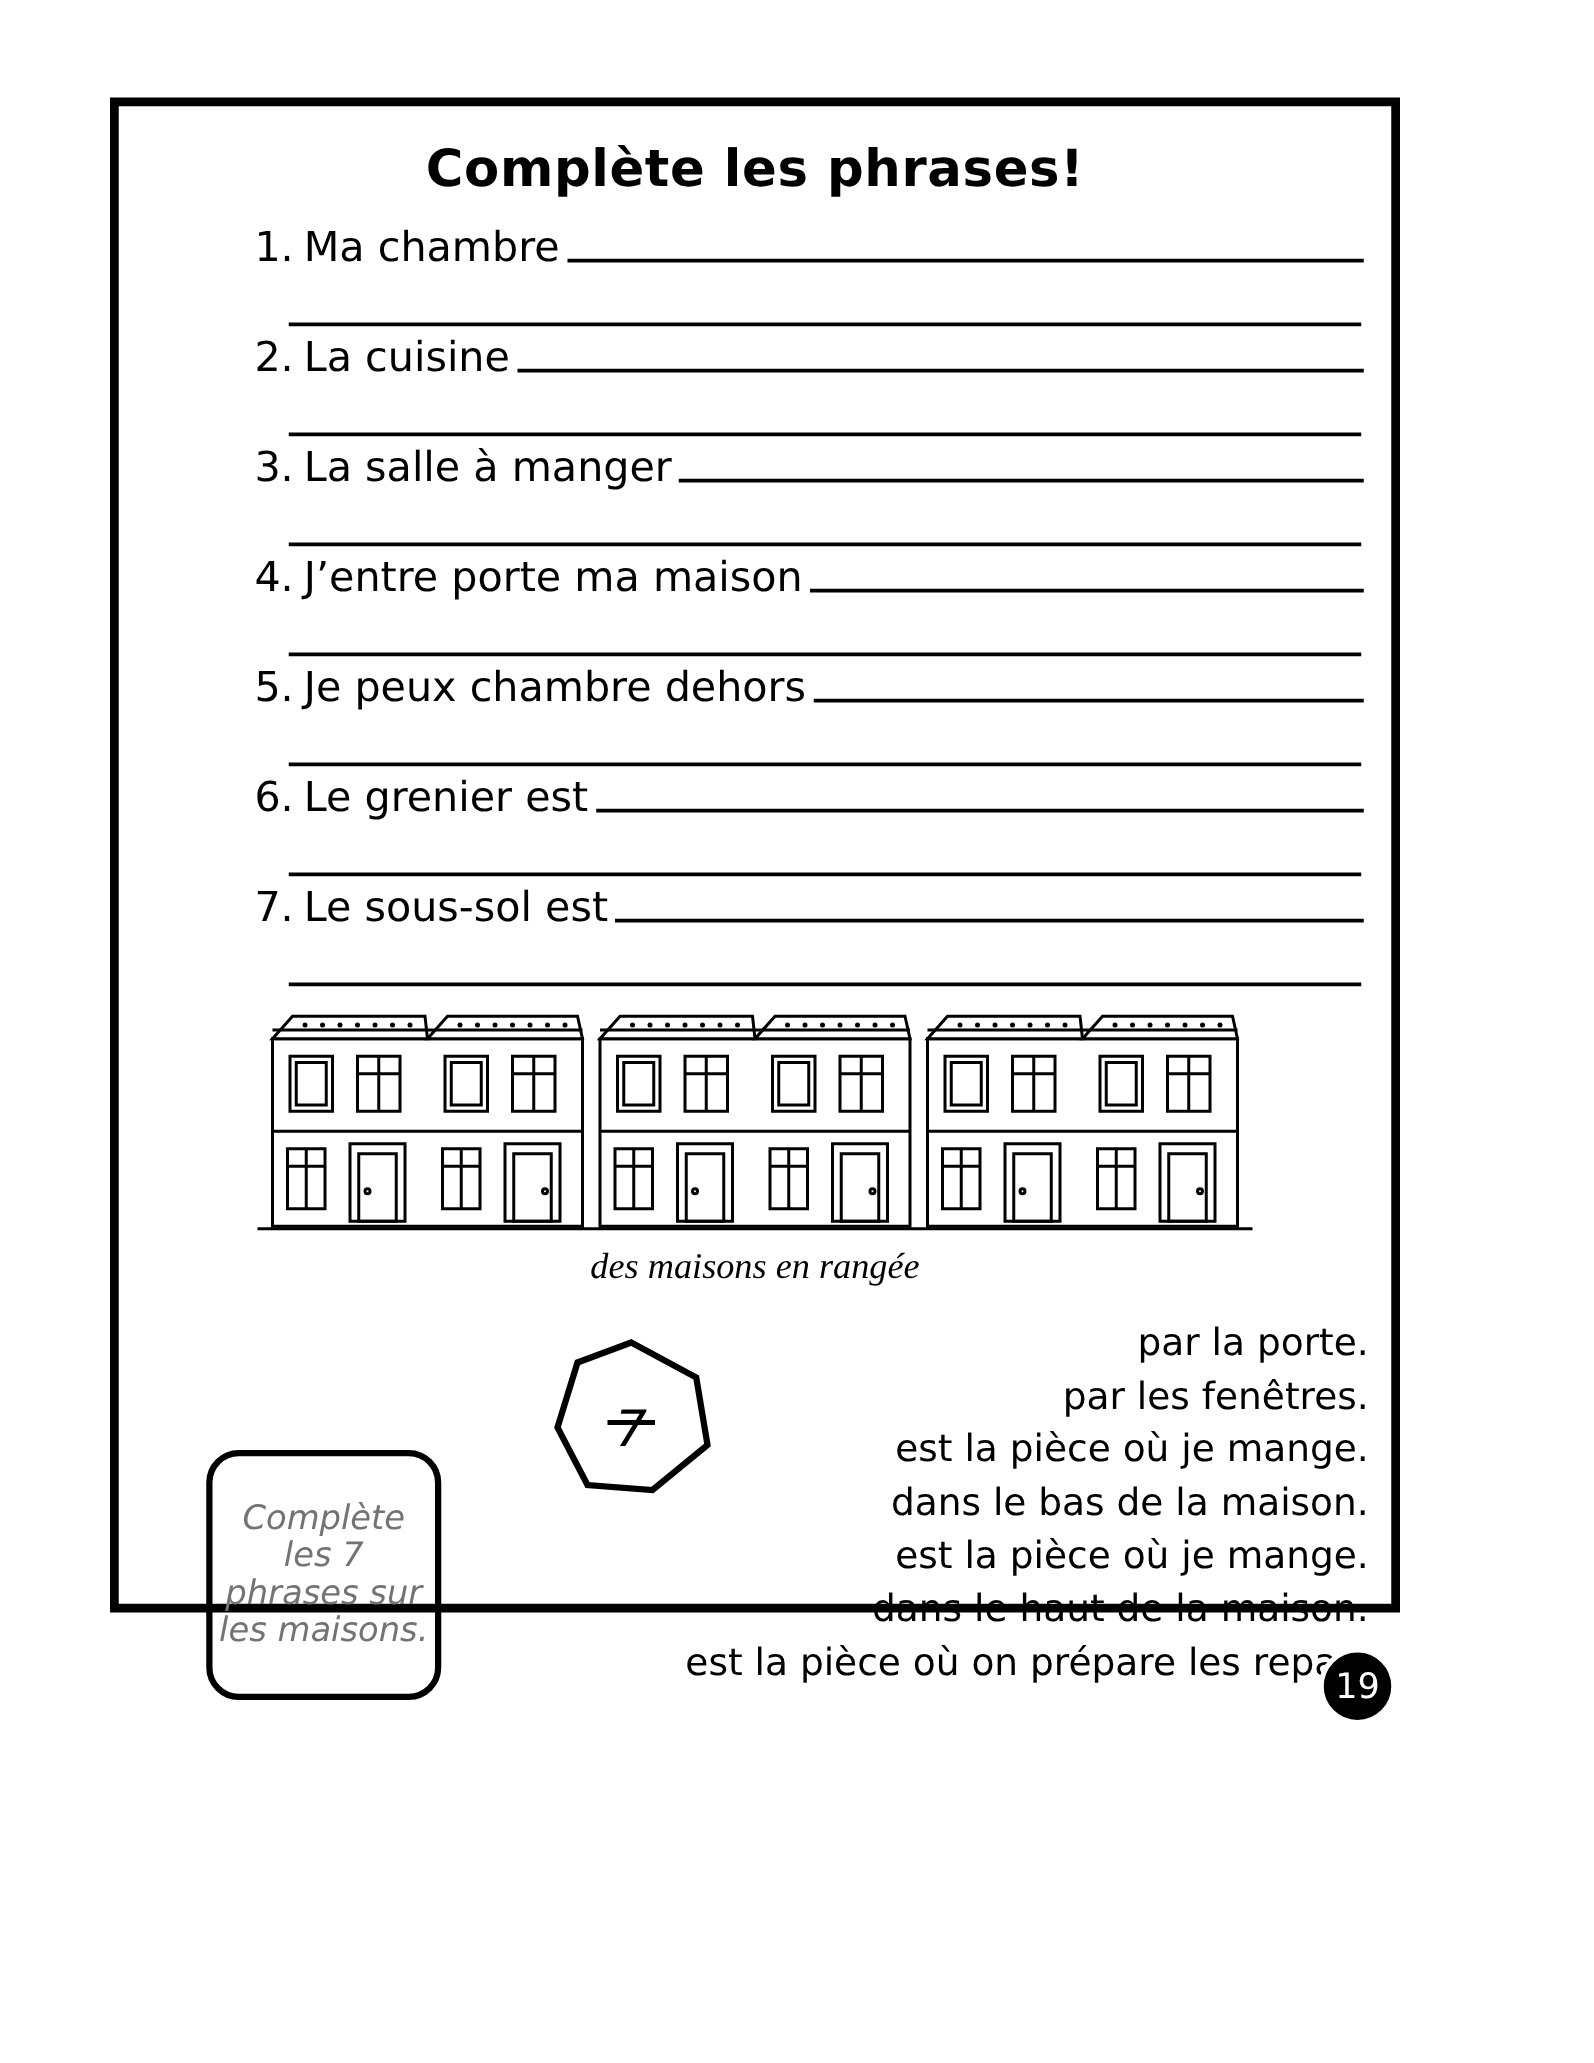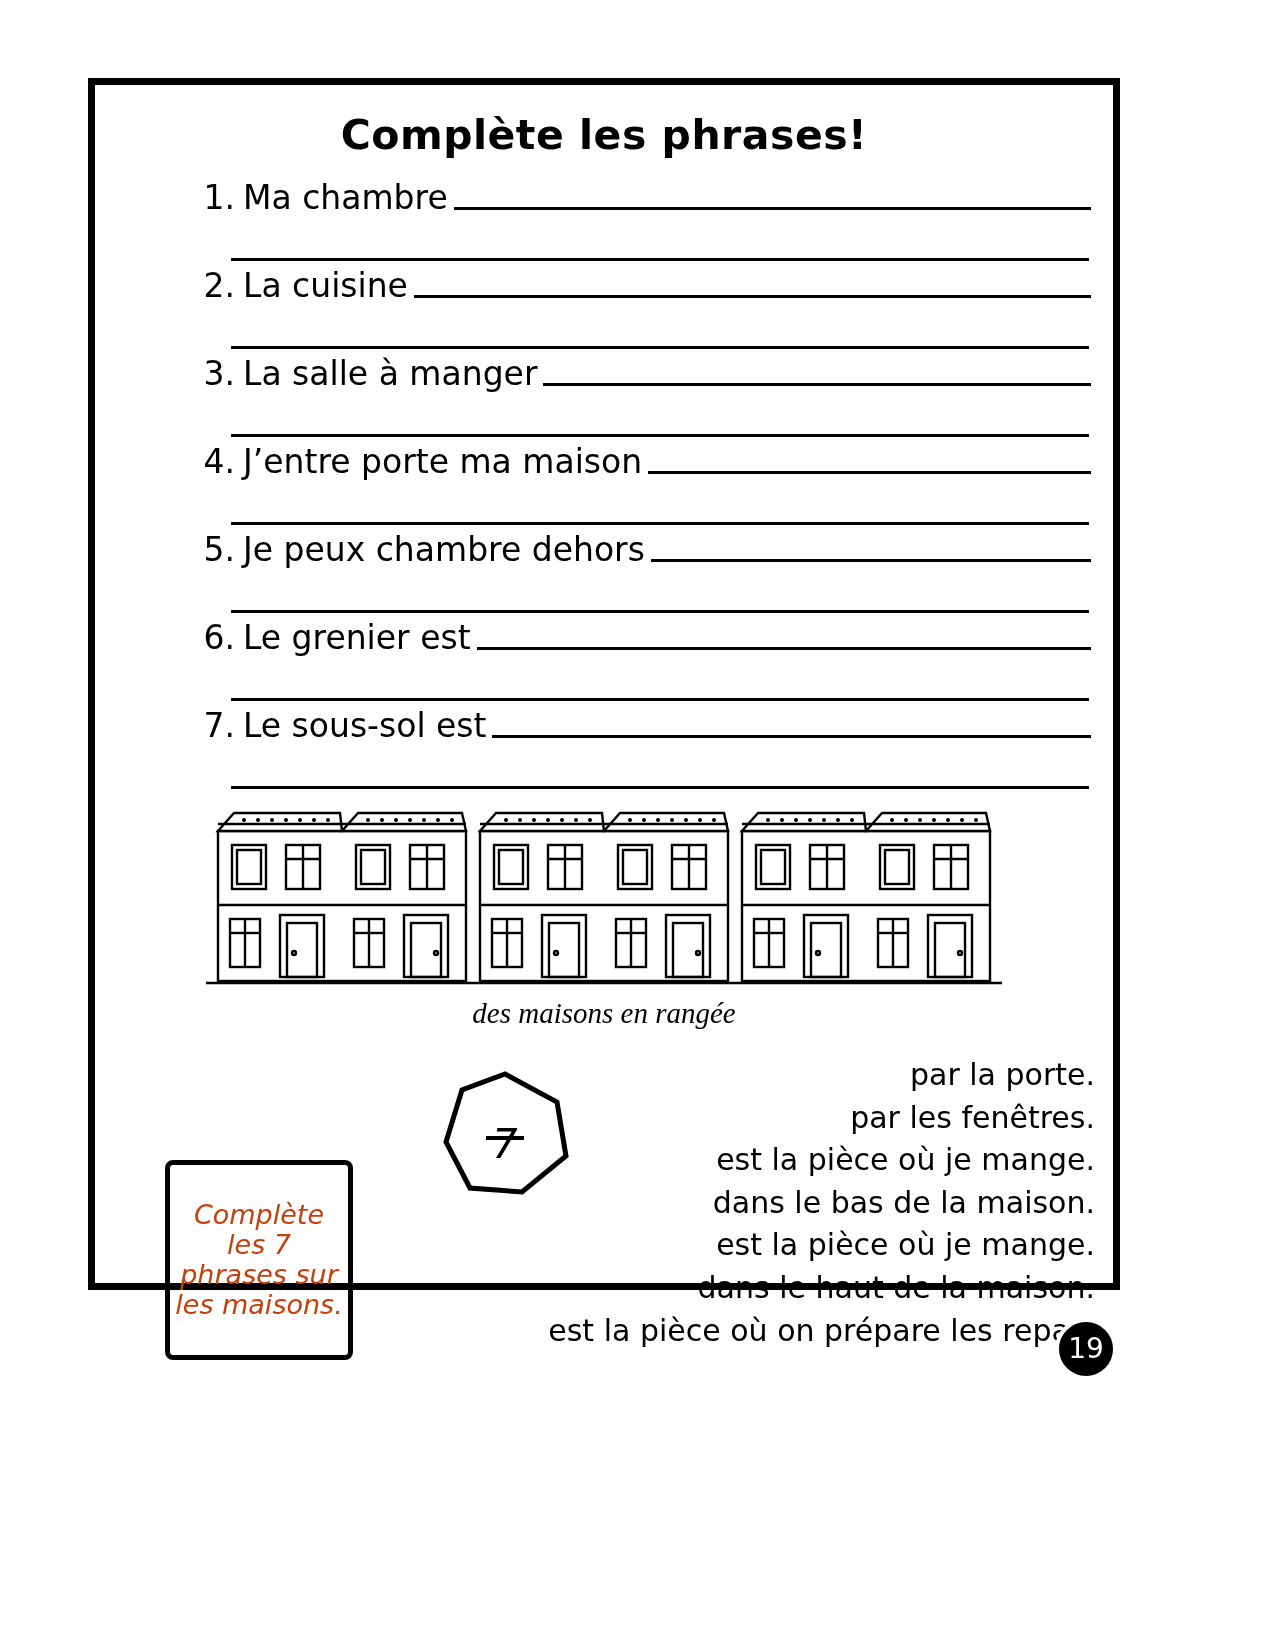--- a/index.html
+++ b/index.html
@@ -94,30 +94,30 @@
     height: 330px;
     margin-top: 10px;
   }
   .note-box {
     position: absolute;
     left: 70px;
     top: 120px;
     width: 188px;
     height: 200px;
     border: 5px solid #000;
-    border-radius: 8px;
+    border-radius: 26px;
     box-sizing: border-box;
     display: flex;
     align-items: center;
     justify-content: center;
     text-align: center;
     font-style: italic;
     font-size: 27px;
     line-height: 1.12;
-    color: #c2410c;
+    color: #737373;
     padding: 4px;
   }
   .hept-wrap {
     position: absolute;
     left: 345px;
     top: 28px;
     width: 130px;
     height: 130px;
   }
   .hept-num {

